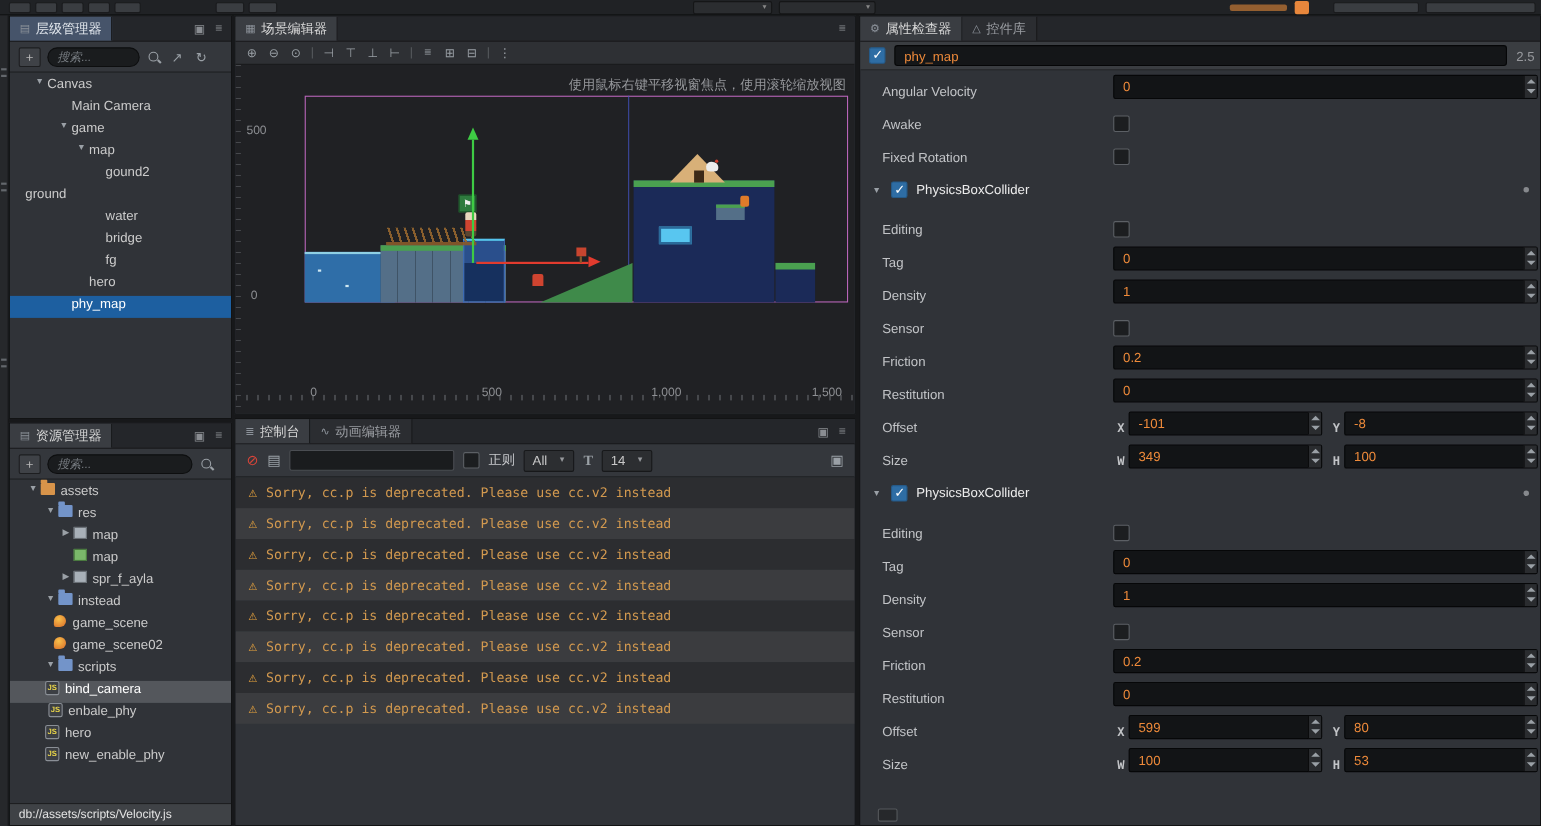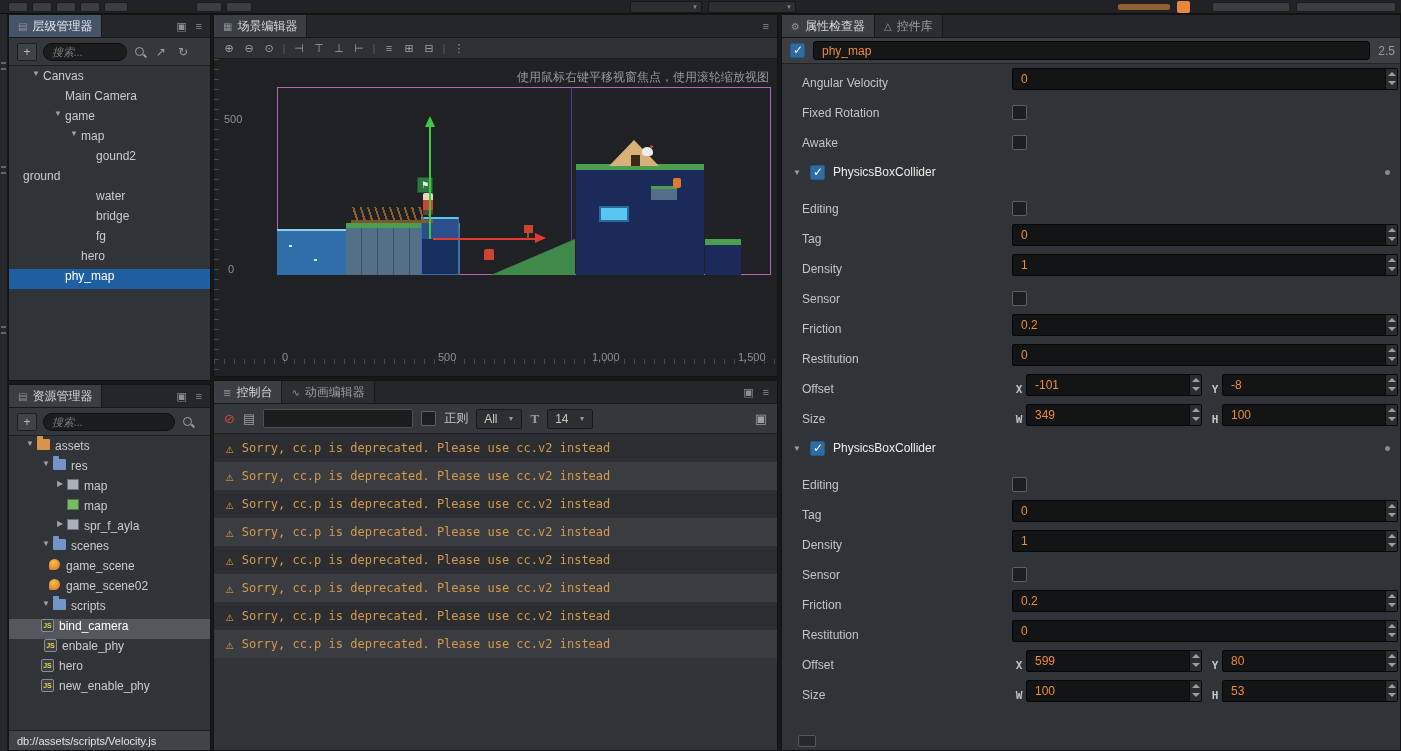--- a/index.html
+++ b/index.html
@@ -236,21 +236,21 @@
         <span class="tlabel">map</span>
       </div>
     <div class="trow" style="padding-left:44px">
         <span class="arr clp"></span>
         <span class="mapicon"></span>
         <span class="tlabel">spr_f_ayla</span>
       </div>
     <div class="trow" style="padding-left:30px">
         <span class="arr exp"></span>
         <span class="aicon fold blue"></span>
-        <span class="tlabel">scenes</span>
+        <span class="tlabel">instead</span>
       </div>
     <div class="trow" style="padding-left:40px">
         <span class="scicon"></span>
         <span class="tlabel">game_scene</span>
       </div>
     <div class="trow" style="padding-left:40px">
         <span class="scicon"></span>
         <span class="tlabel">game_scene02</span>
       </div>
     <div class="trow" style="padding-left:30px">
@@ -439,25 +439,25 @@
   <div class="props">
 
     <div class="prow" style="margin-top:-4px">
       <span class="plabel">Angular Velocity</span>
       <div class="numbox grow"><input class="pinput" value="0" style=""><span class="steps">
             <i class="up"></i>
             <i class="dn"></i>
           </span></div>
     </div>
     <div class="prow">
+      <span class="plabel">Awake</span>
+      <span class="cbx"></span>
+    </div>
+    <div class="prow">
       <span class="plabel">Fixed Rotation</span>
-      <span class="cbx"></span>
-    </div>
-    <div class="prow">
-      <span class="plabel">Awake</span>
       <span class="cbx"></span>
     </div>
 
     <div class="sechead">
       <span class="arr exp"></span>
       <span class="cbx on"></span>
       <span class="sectitle">PhysicsBoxCollider</span>
       <span class="secdot"></span>
     </div>
     <div class="prow">

